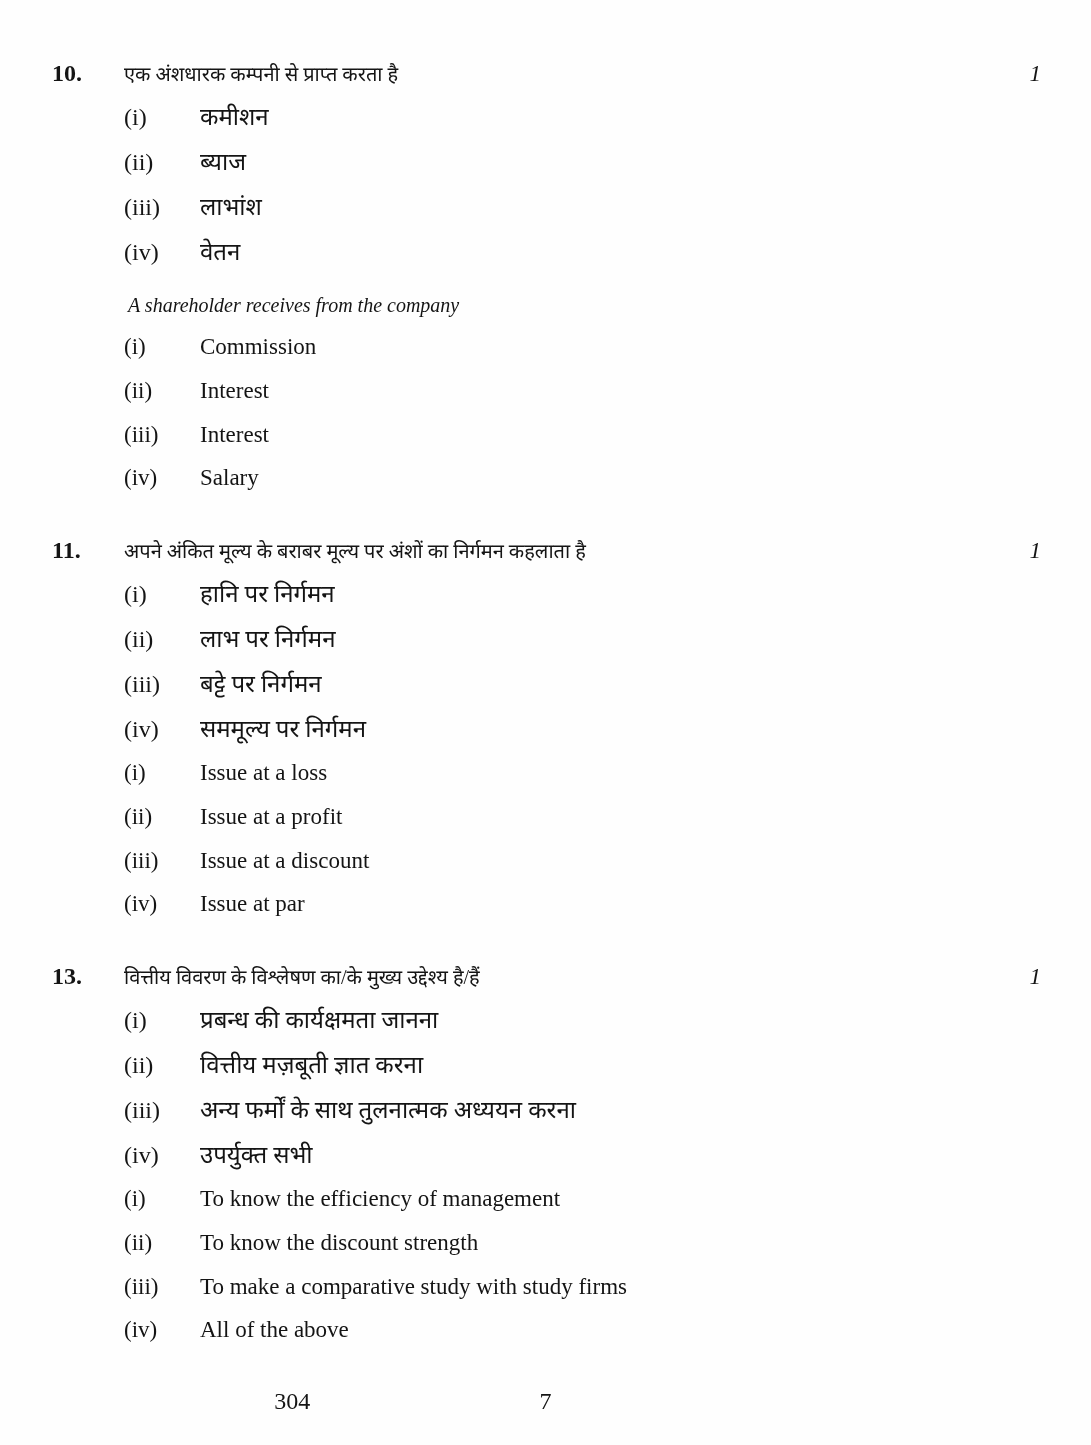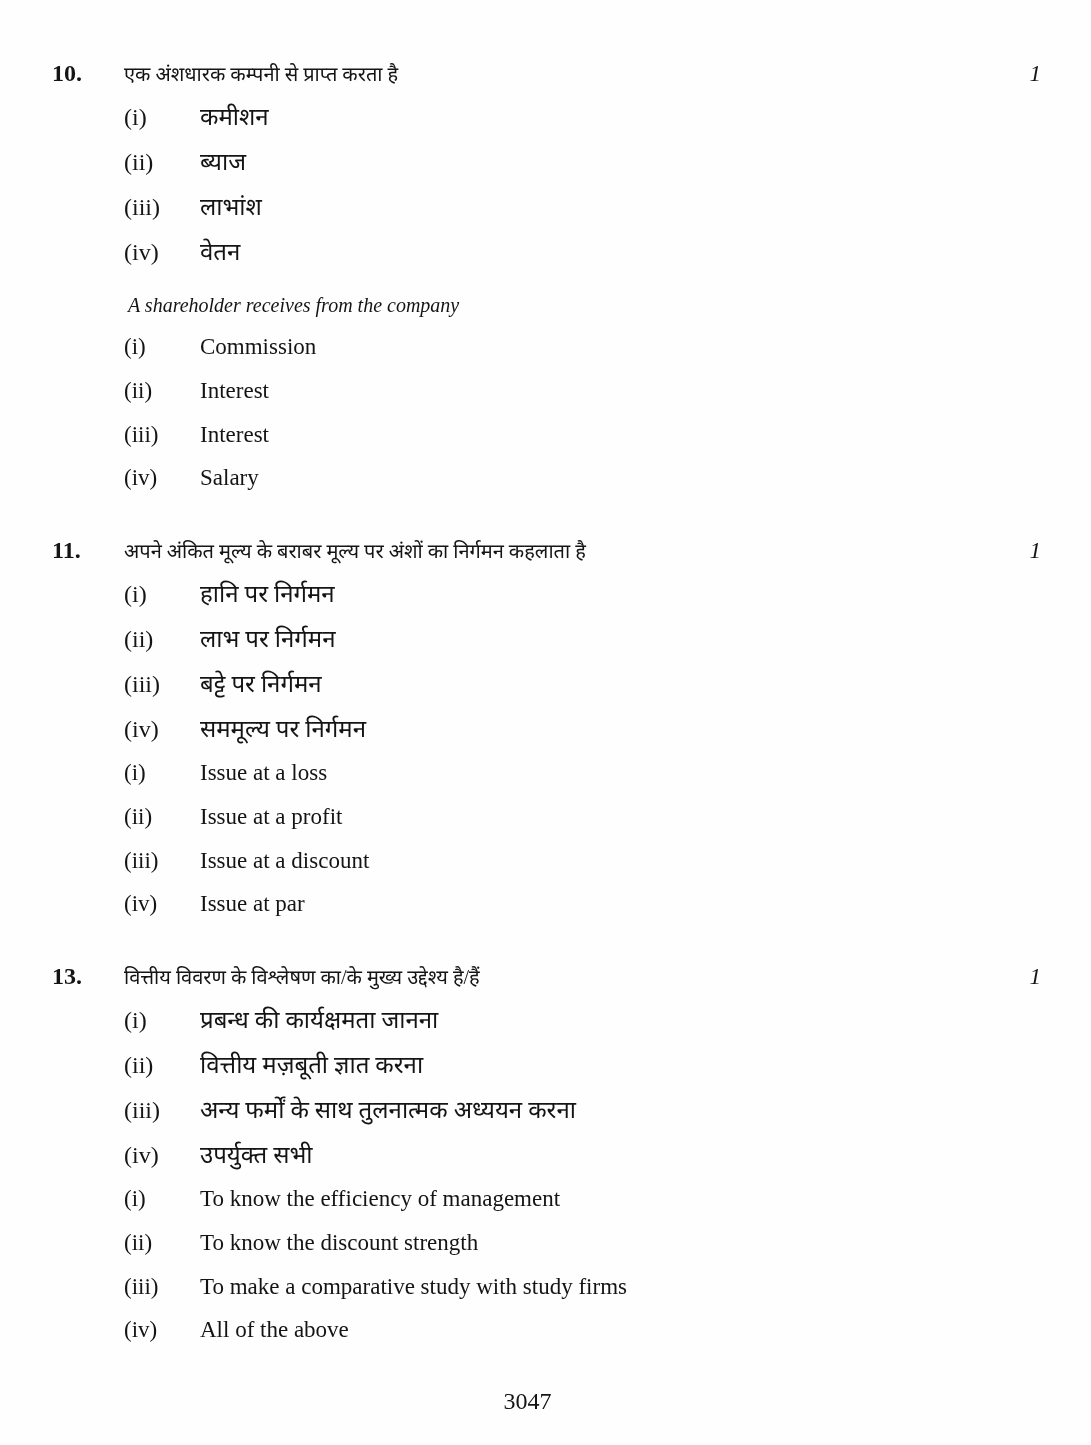--- a/index.html
+++ b/index.html
@@ -63,21 +63,21 @@
   .footer {
     position: absolute;
     left: 45px;
     right: 45px;
     bottom: 30px;
     display: grid;
     grid-template-columns: 1fr auto 1fr;
     align-items: baseline;
     font-size: 24px;
   }
-  .footer .f-left { text-align: right; }
+  .footer .f-left { text-align: center; }
   .footer .f-center { text-align: center; }
   .footer .f-right { text-align: right; }
 </style>
 </head>
 <body>
 
 <div class="page">
 
   <section class="question">
     <div class="q-row">

